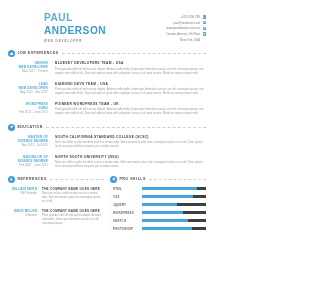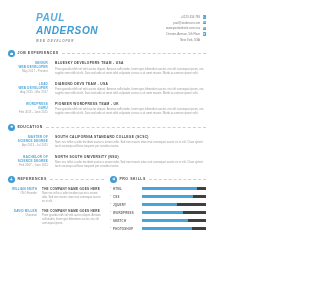--- a/index.html
+++ b/index.html
@@ -9,21 +9,21 @@
     background:#ffffff;
     color:#6d6d6d;
     font-size:3.1px;
     line-height:1.45;
     -webkit-font-smoothing:antialiased;
   }
   .page { position:relative; width:214px; height:300px; padding:0; overflow:hidden; background:#fff; }
 
   
   .header { display:flex; align-items:flex-start; padding:12px 8px 0 8px; }
-  .name-block { margin-left:28px; flex:0 0 auto;font-style:italic; }
+  .name-block { margin-left:36px; flex:0 0 auto; }
   .name-line {
     font-size:11.5px;
     font-weight:bold;
     letter-spacing:0.6px;
     color:#55aee0;
     line-height:1.0;
     font-family:"Liberation Sans", sans-serif;
     transform:scaleX(0.88);
     transform-origin:left center;
   }

